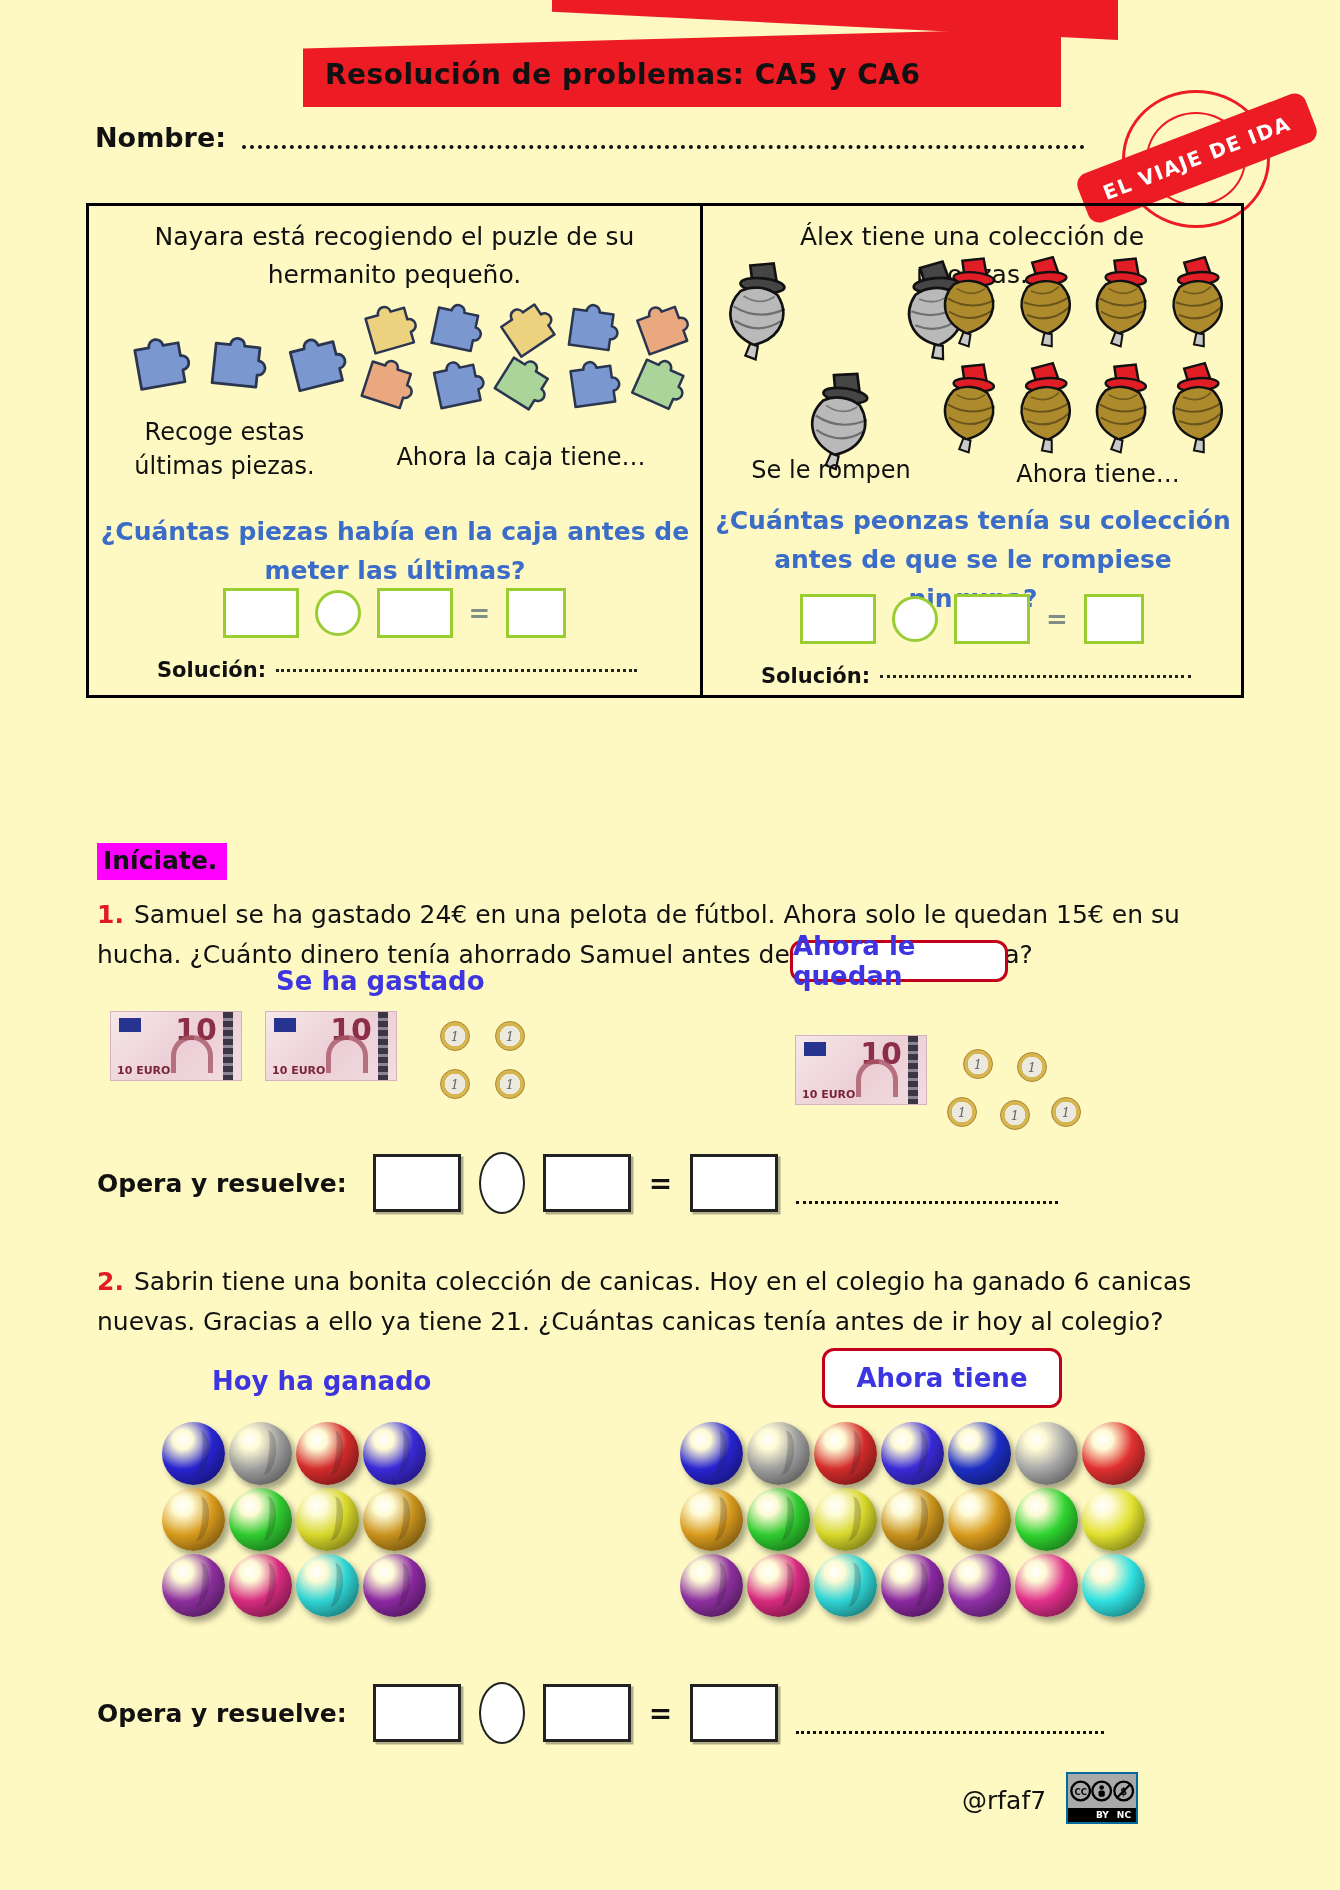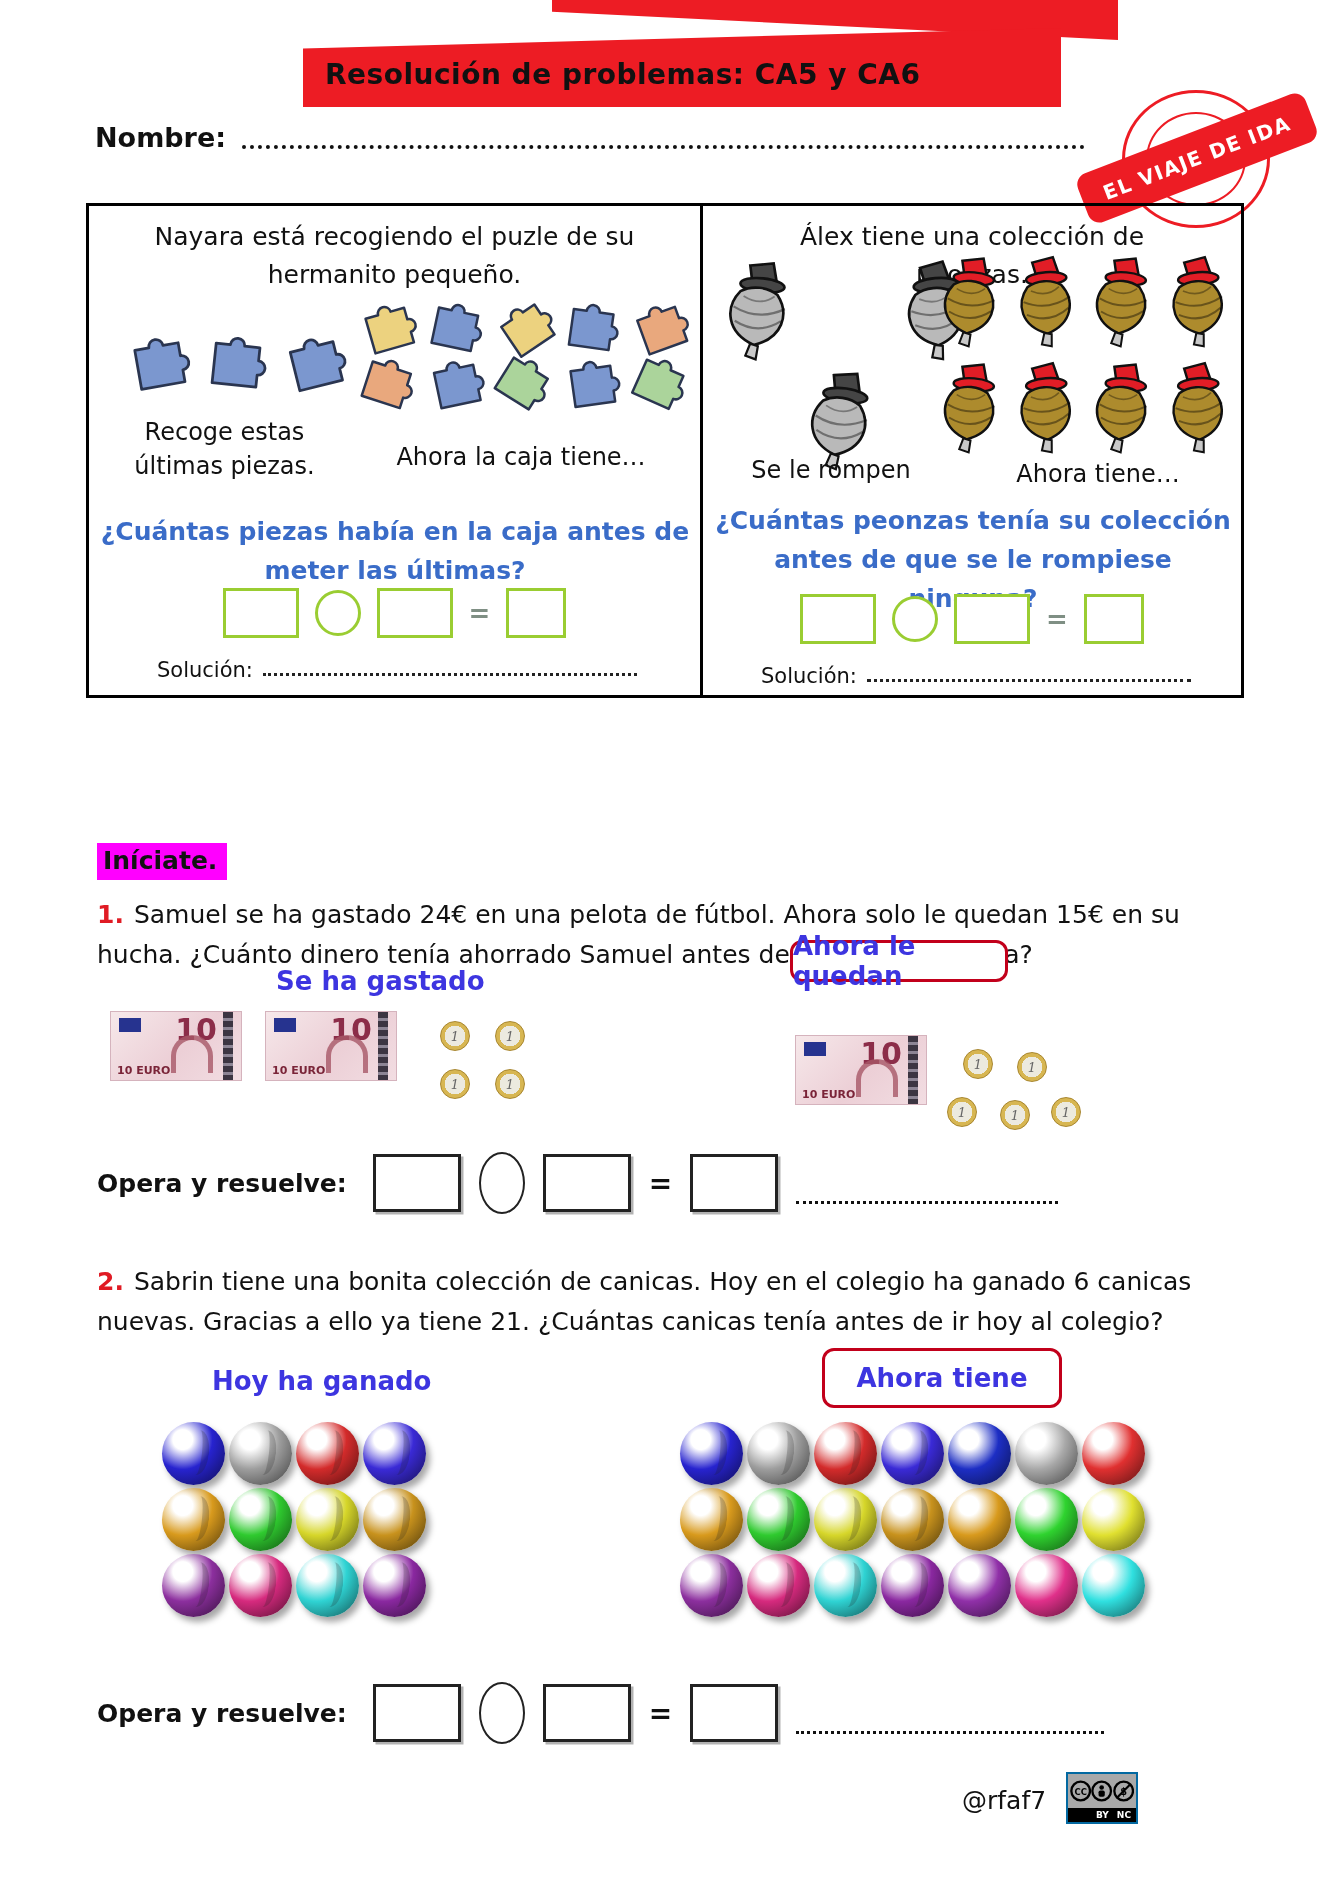--- a/index.html
+++ b/index.html
@@ -1,17 +1,17 @@
 <!DOCTYPE html>
 <html><head>
 <meta charset="utf-8">
 <style>
   * { margin:0; padding:0; box-sizing:border-box; }
   body { background:#888; font-family:"DejaVu Sans", sans-serif; }
-  .page { position:relative; width:1340px; height:1890px; background:#ffffff; margin:0 auto; overflow:hidden; }
+  .page { position:relative; width:1340px; height:1890px; background:#fef9c3; margin:0 auto; overflow:hidden; }
 
   
   .ribbon-top { position:absolute; left:552px; top:0; width:566px; height:42px; background:#ed1c24;
     clip-path:polygon(0 0, 100% 0, 100% 95%, 0 28%); }
   .title-banner { position:absolute; left:303px; top:28px; width:758px; height:79px; background:#ed1c24;
     clip-path:polygon(0 26%, 100% 0, 100% 100%, 0 100%); display:flex; align-items:center; }
   .title-banner span { font-size:28px; font-weight:bold; color:#111; padding:14px 0 0 22px; letter-spacing:.5px; }
 
   .stamp-circle { position:absolute; left:1122px; top:90px; width:148px; height:138px; border:3px solid #ed1c24; border-radius:50%; }
   .stamp-circle .inner { position:absolute; left:21px; top:19px; right:21px; bottom:19px; border:2.5px solid #ed1c24; border-radius:50%; }
@@ -30,21 +30,21 @@
   .pcell.left  { width:614px; border-right:3.5px solid #000; }
   .pcell.right { flex:1; }
   .pcell .btitle { position:absolute; left:0; top:12px; width:100%; text-align:center; font-size:25px; color:#111; line-height:1.5; padding:0 38px; }
   .caption { position:absolute; text-align:center; font-size:24px; color:#111; line-height:1.4; }
   .bquestion { position:absolute; text-align:center; font-weight:bold; font-size:25px; color:#3a6cc8; line-height:1.55; }
   .geq { position:absolute; left:0; width:100%; display:flex; align-items:center; justify-content:center; gap:16px; }
   .geq-box  { width:76px; height:50px; border:3px solid #9acd32; background:#fff; }
   .geq-box.small { width:60px; }
   .geq-circ { width:46px; height:46px; border:3px solid #9acd32; border-radius:50%; background:#fff; }
   .geq-eq   { font-size:26px; font-weight:bold; color:#7f8f84; }
-  .sol-row { position:absolute; display:flex; align-items:center; }
+  .sol-row { position:absolute; display:flex; align-items:flex-start;font-weight:bold; }
   .sol-row .slbl { font-size:21px; color:#111; }
   .sol-row .dotline { border-bottom:3px dotted #222; height:14px; margin-left:10px; margin-bottom:3px; }
 
   .fig-last { position:absolute; left:28px; top:100px; width:245px; height:105px; display:flex; align-items:center; justify-content:center; gap:12px; }
   .fig-boxp { position:absolute; left:268px; top:88px; width:340px; }
   .fig-boxp .prow { display:flex; gap:8px; justify-content:center; }
   .fig-boxp .prow + .prow { margin-top:-4px; }
   .tops-area { position:absolute; left:0; top:42px; width:100%; height:215px; }
   .tops-area svg { position:absolute; }
 

